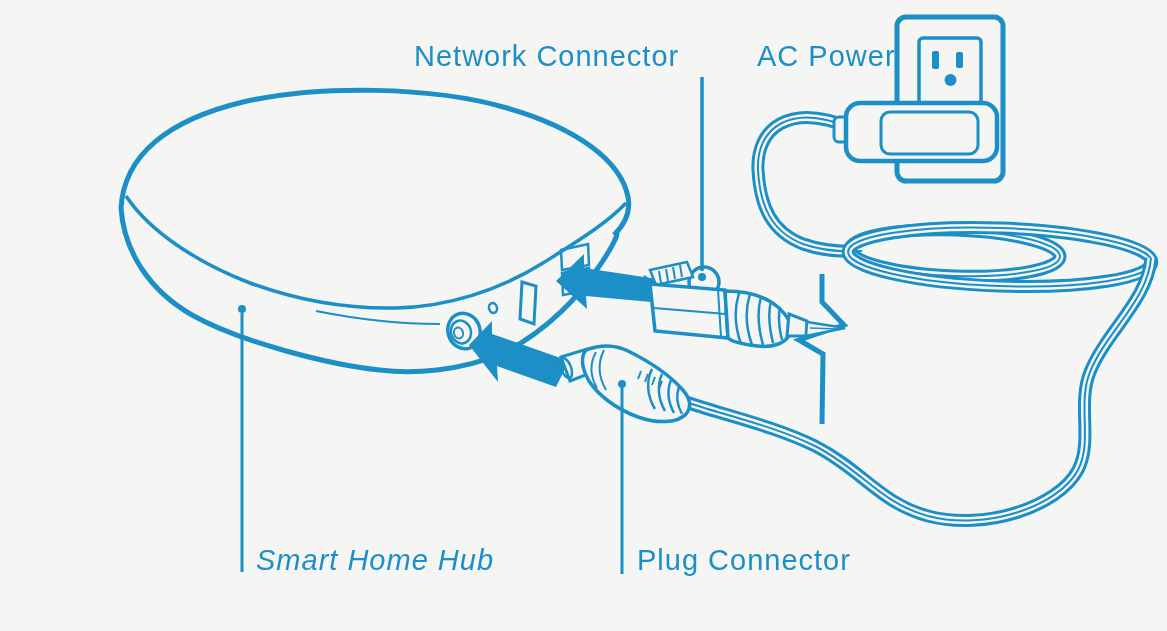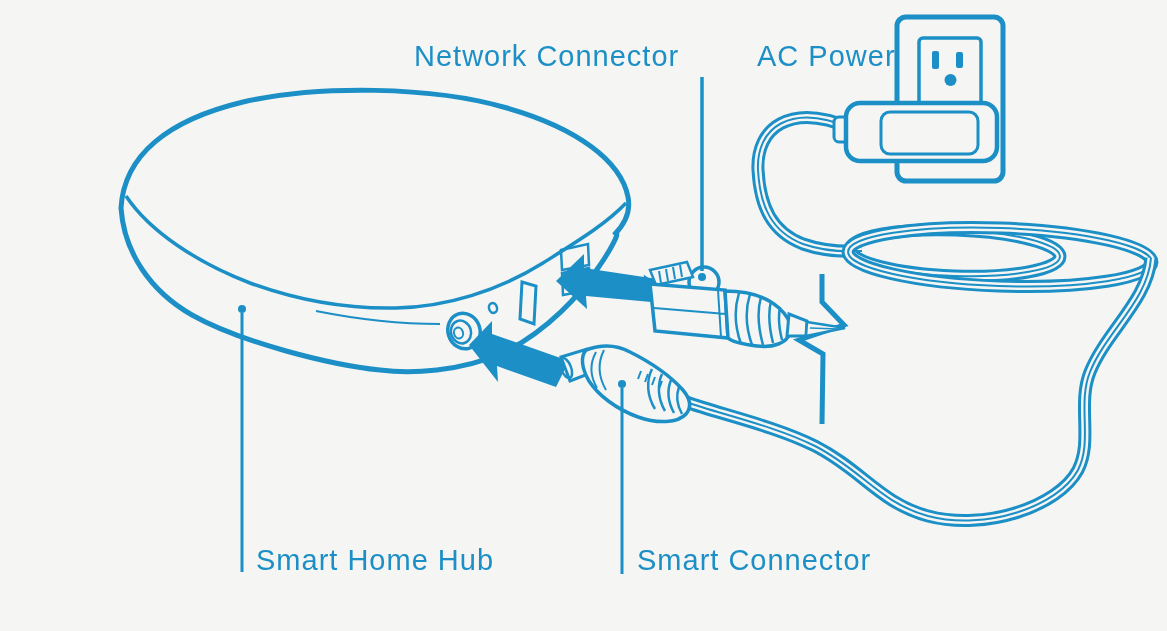--- a/index.html
+++ b/index.html
@@ -120,15 +120,15 @@
       <circle class="f" cx="702" cy="277" r="4"></circle>
       <line class="s" stroke-width="3" x1="242" y1="313" x2="242" y2="572"></line>
       <circle class="f" cx="242" cy="309" r="4"></circle>
       <line class="s" stroke-width="3" x1="622" y1="388" x2="622" y2="574"></line>
       <circle class="f" cx="622" cy="384" r="4"></circle>
     </g>
   </svg>
 
   <div class="diagram-label" style="left:414px;top:40px;">Network Connector</div>
   <div class="diagram-label" style="left:757px;top:40px;">AC Power</div>
-  <div class="diagram-label" style="left:256px;top:544px;">Smart Home Hub</div>
-  <div class="diagram-label" style="left:637px;top:544px;">Smart Connector</div>
+  <div class="diagram-label" style="left:256px;top:544px;font-style:italic;">Smart Home Hub</div>
+  <div class="diagram-label" style="left:637px;top:544px;">Plug Connector</div>
 </div>
 
 </body></html>

